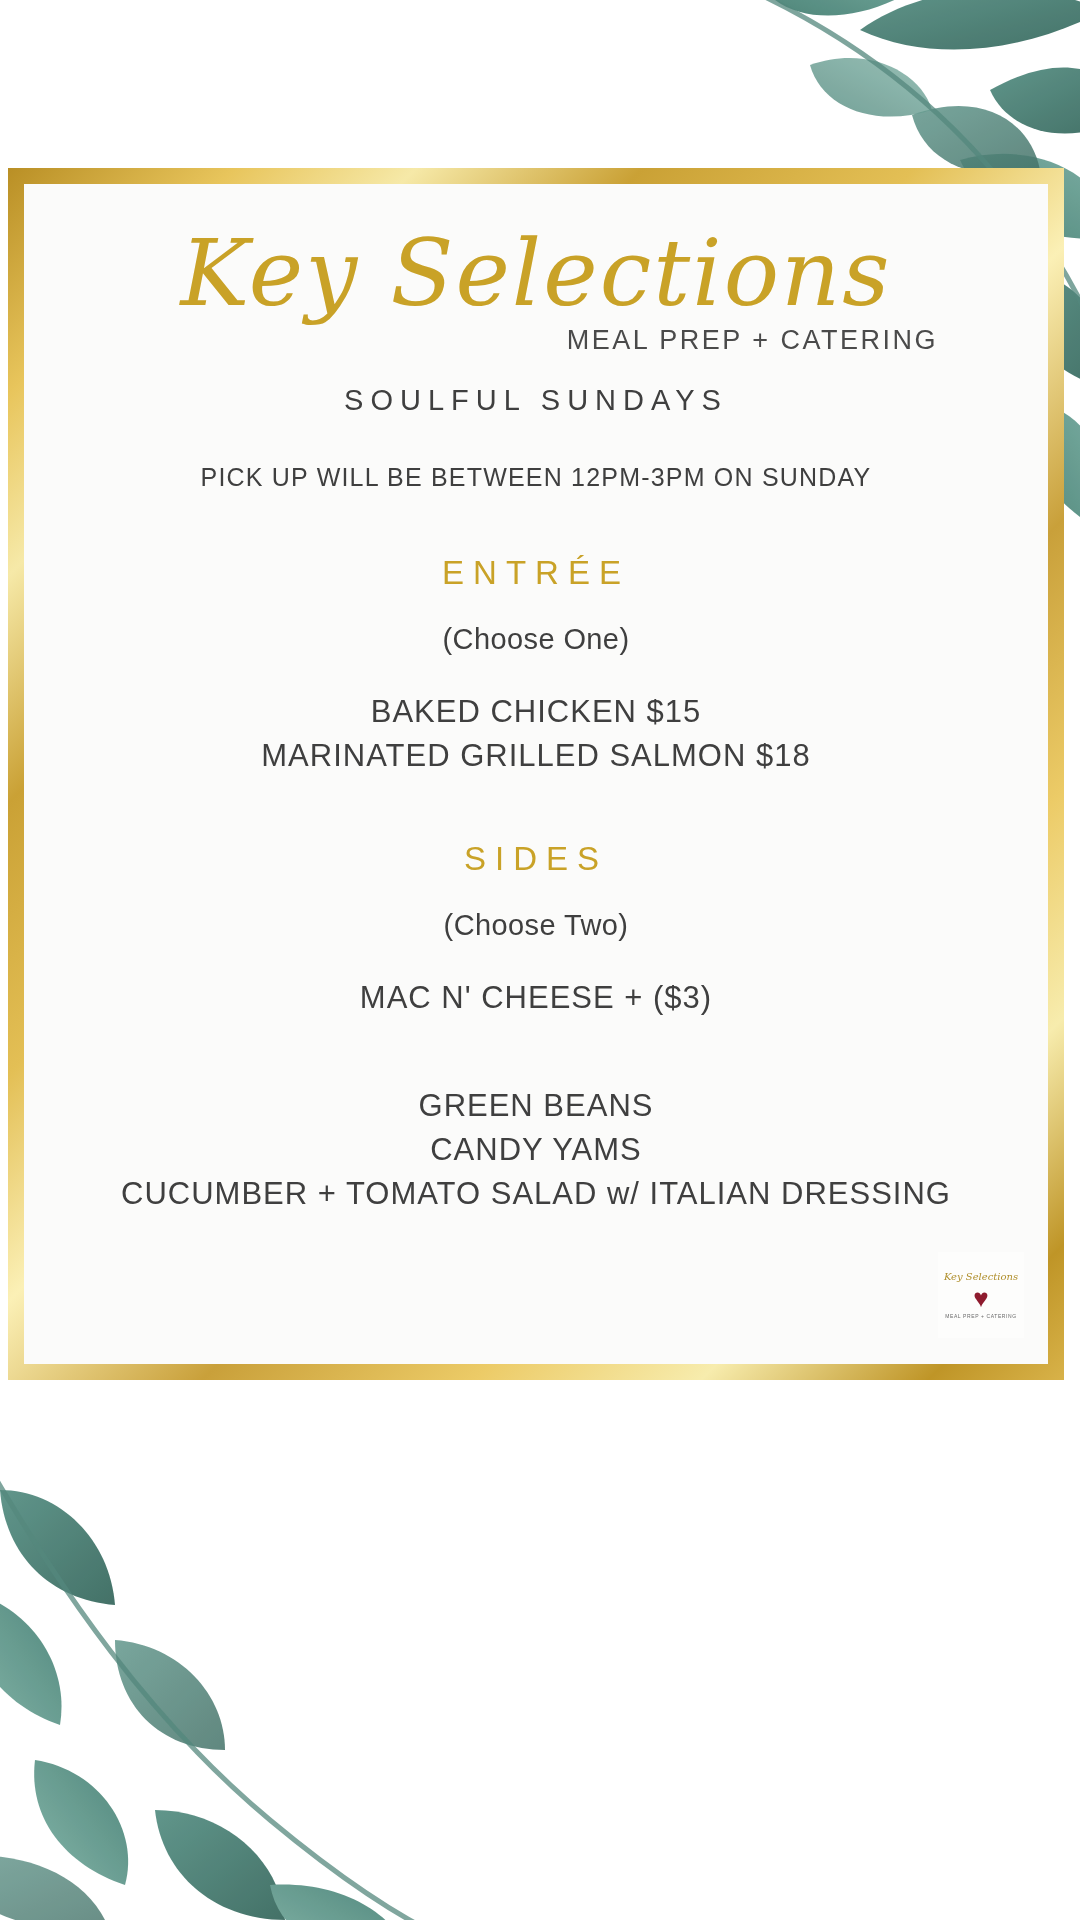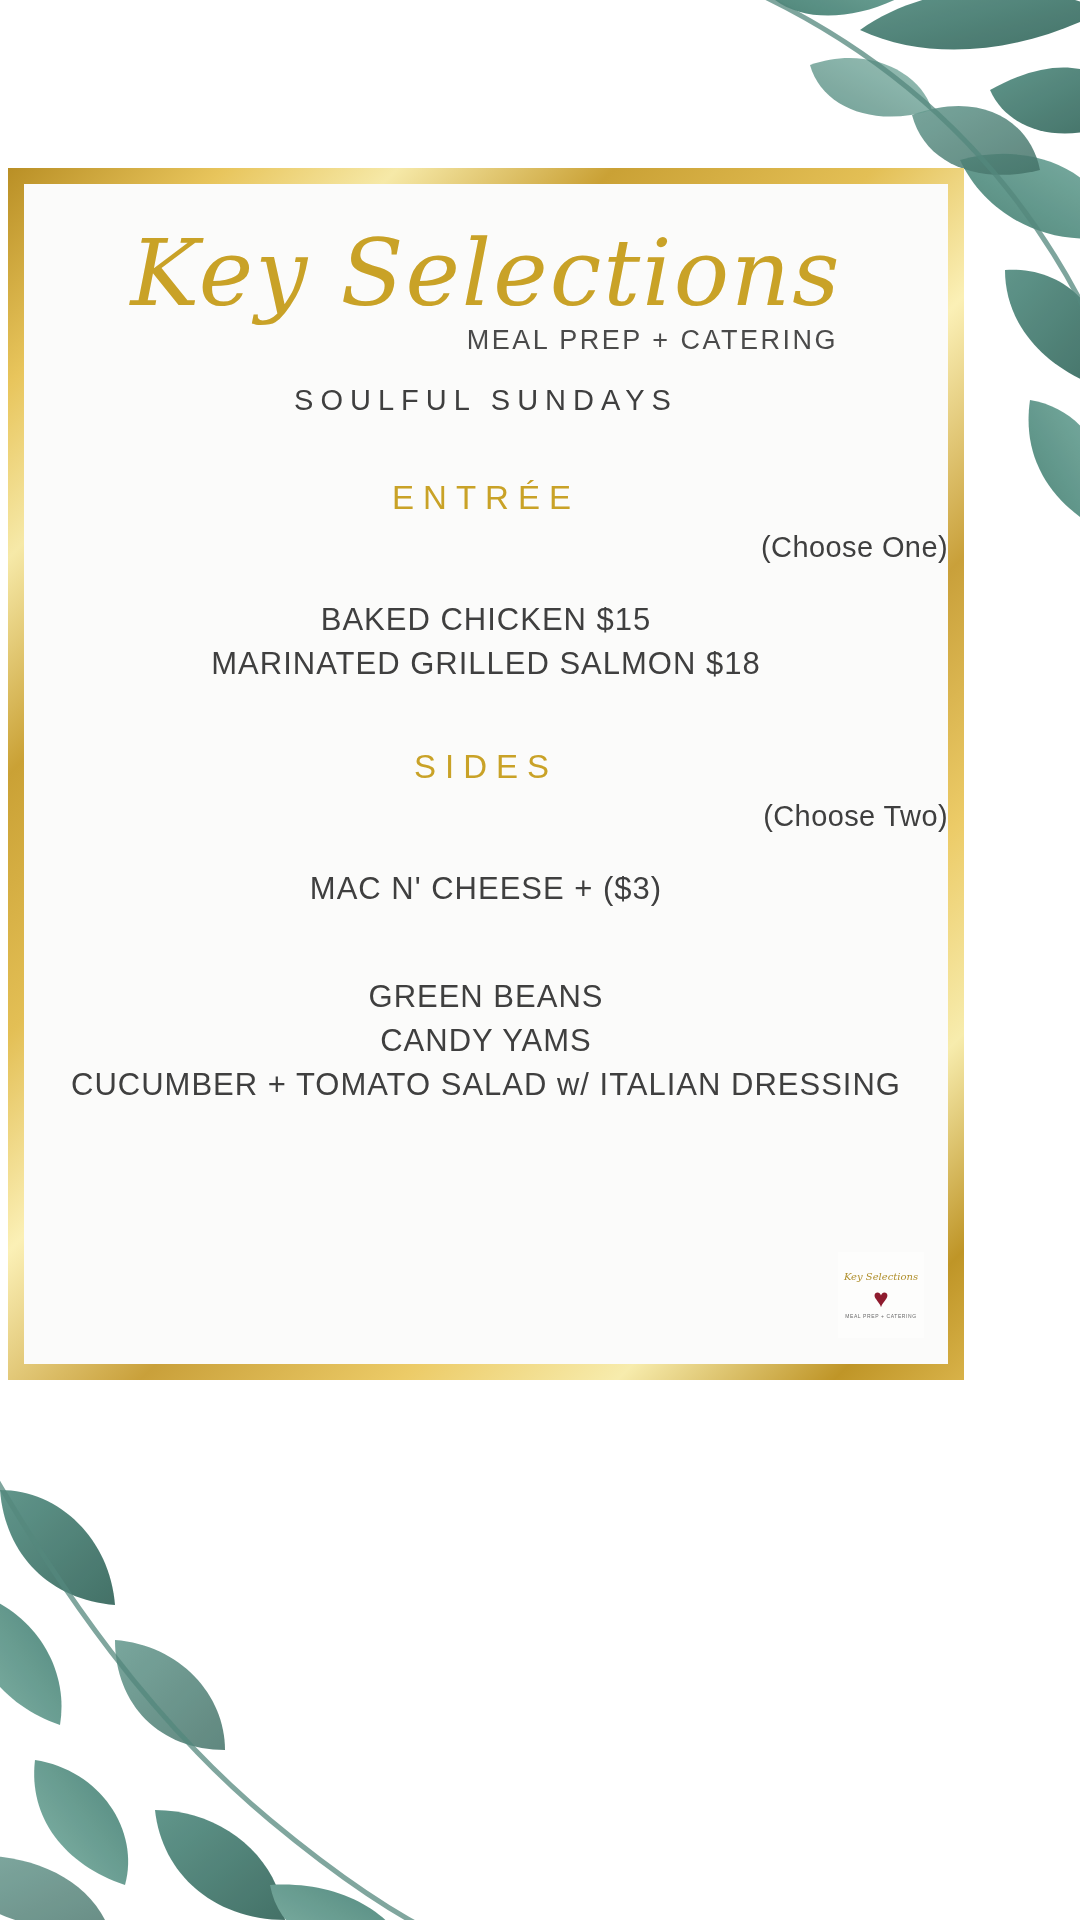--- a/index.html
+++ b/index.html
@@ -23,21 +23,21 @@
     pointer-events: none;
   }
   .leaf-top-right { position: absolute; top: -30px; right: -40px; width: 560px; height: 620px; }
   .leaf-bottom-left { position: absolute; bottom: -40px; left: -60px; width: 620px; height: 620px; }
 
   
   .frame {
     position: absolute;
     left: 8px;
     top: 168px;
-    width: 956px;
+    width: 1056px;
     height: 1212px;
     padding: 0;
     box-sizing: border-box;
     background:
       linear-gradient(135deg,
         #b98f25 0%, #e8c55c 10%, #f6e9a8 18%, #caa135 28%,
         #e3bf55 40%, #fbf0b6 50%, #c9a03a 62%,
         #eccb67 74%, #f7ecad 84%, #bf9527 94%, #d8b249 100%);
   }
   .frame-inner {
@@ -98,22 +98,21 @@
     font-size: 33px;
     font-weight: normal;
     letter-spacing: 9px;
     color: #c9a227;
     margin-top: 62px;
   }
   .section-note {
     font-size: 29px;
     letter-spacing: 0.4px;
     color: #3f3f3f;
-    margin-top: 14px;
-    text-align: right;
+    margin-top: 31px;
   }
 
   .item-list { margin-top: 34px; }
   .item {
     font-size: 31px;
     letter-spacing: 1px;
     color: #3f3f3f;
     line-height: 1.42;
   }
 
@@ -205,20 +204,21 @@
 </div>
 
 <div class="frame">
   <div class="frame-inner">
     <div class="content">
 
       <div class="brand-script">Key Selections</div>
       <div class="brand-sub">MEAL PREP + CATERING</div>
 
       <div class="occasion">SOULFUL SUNDAYS</div>
+      <div class="pickup">PICK UP WILL BE BETWEEN 12PM-3PM ON SUNDAY</div>
 
       <div class="section-title">ENTRÉE</div>
       <div class="section-note">(Choose One)</div>
 
       <div class="item-list">
         <div class="item">BAKED CHICKEN $15</div>
         <div class="item">MARINATED GRILLED SALMON $18</div>
       </div>
 
       <div class="section-title">SIDES</div>

